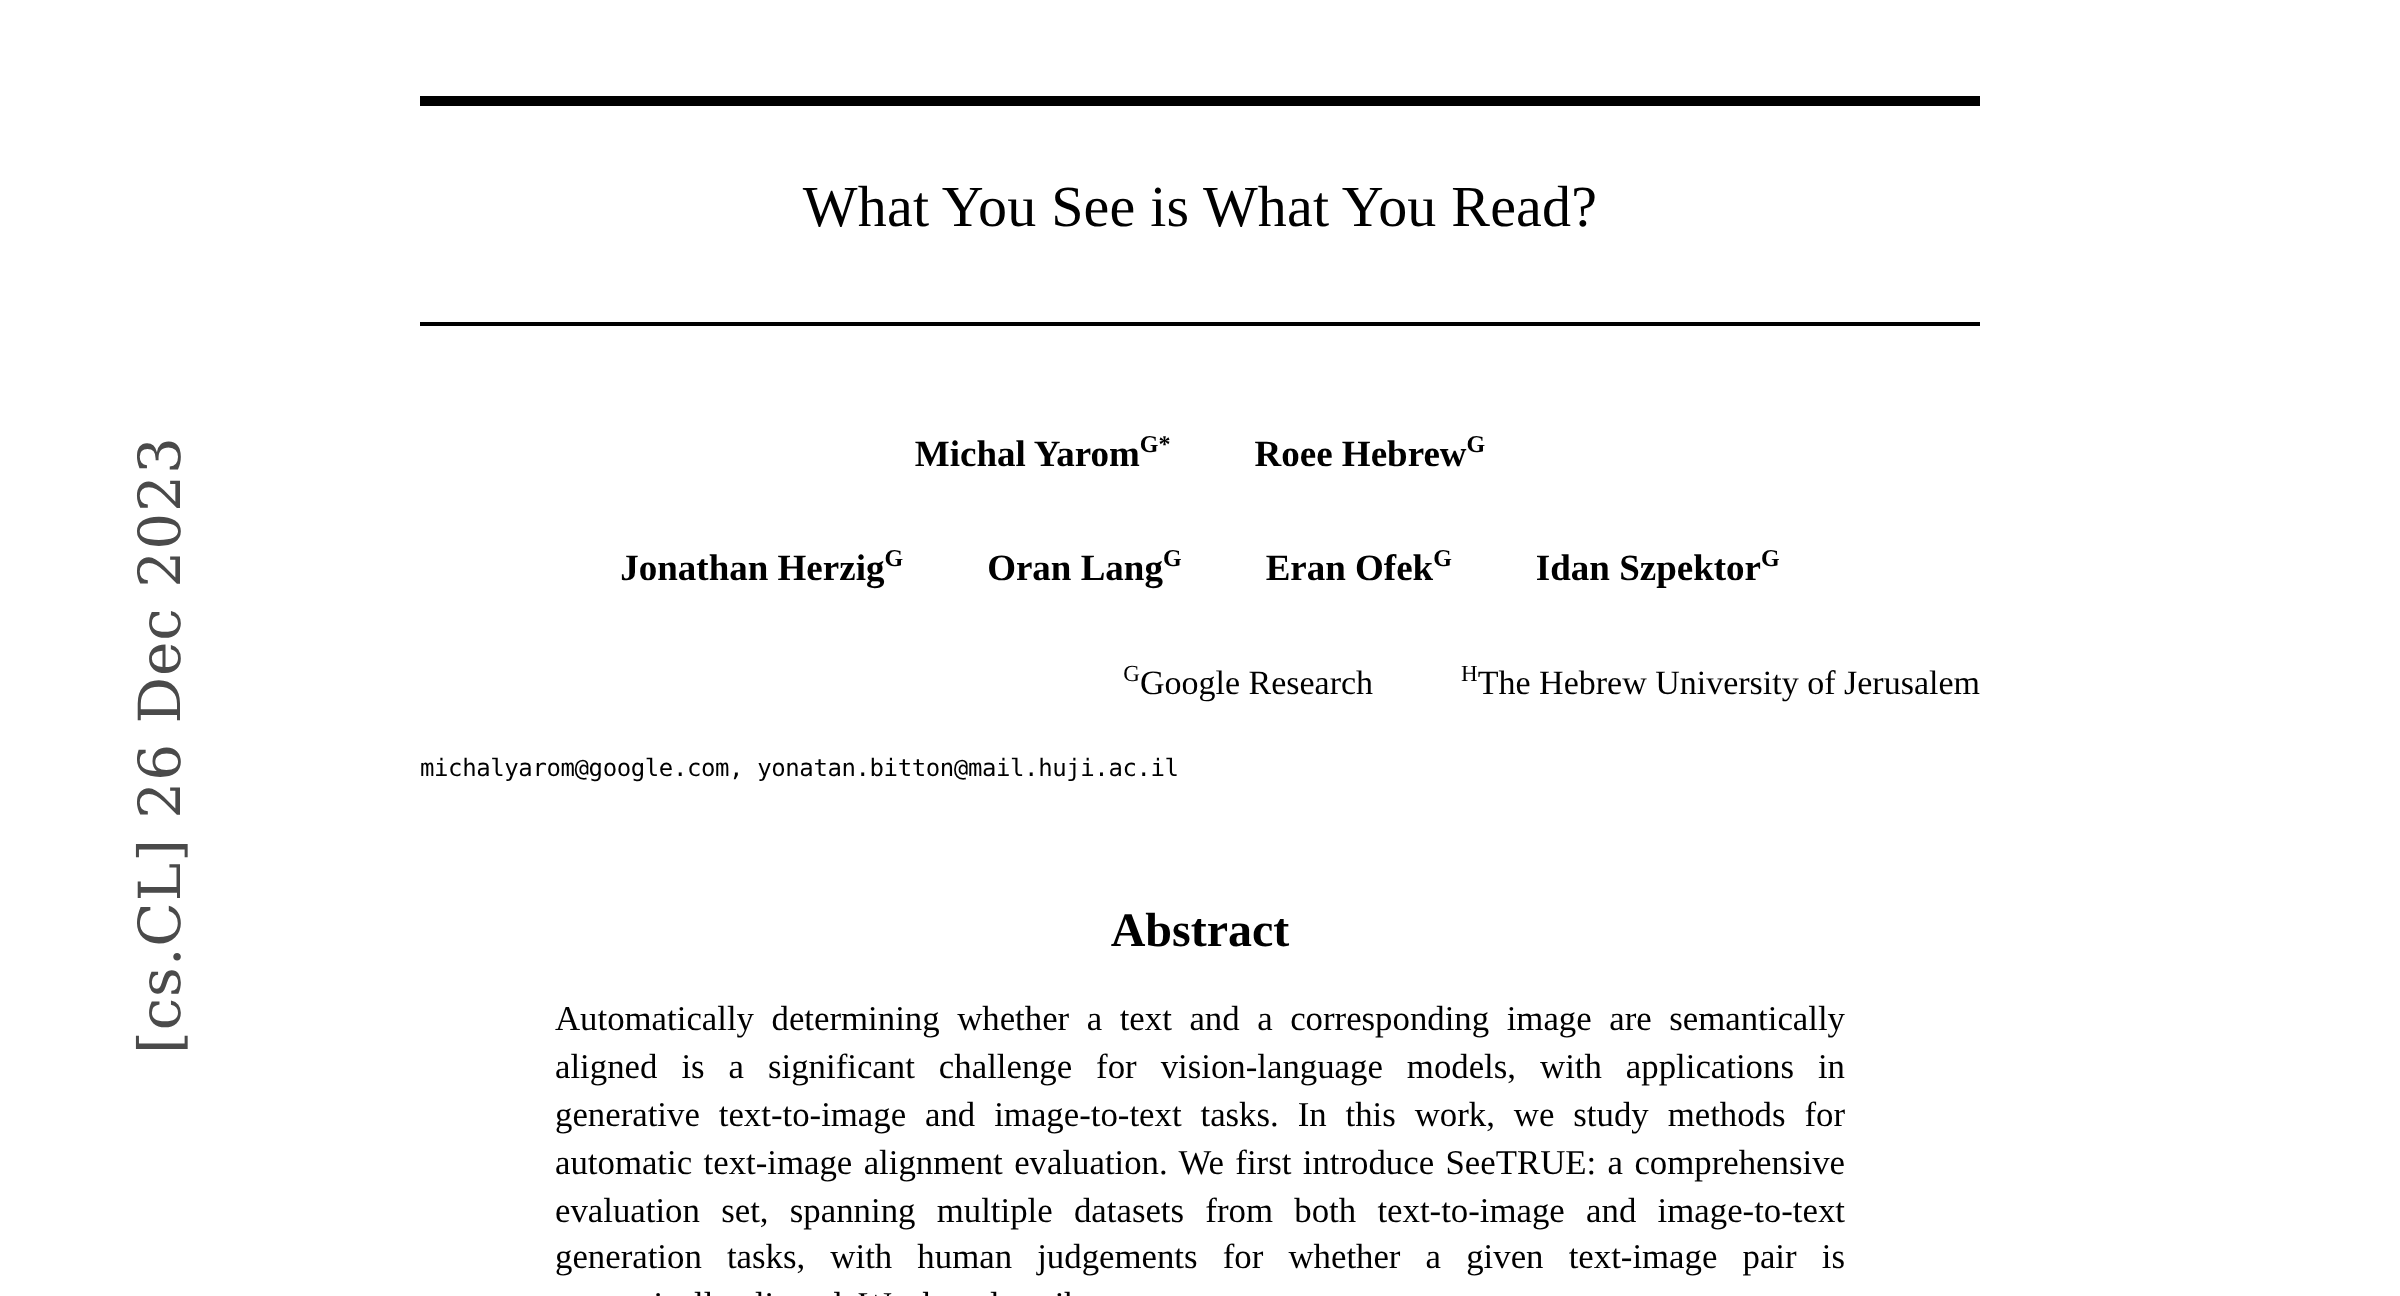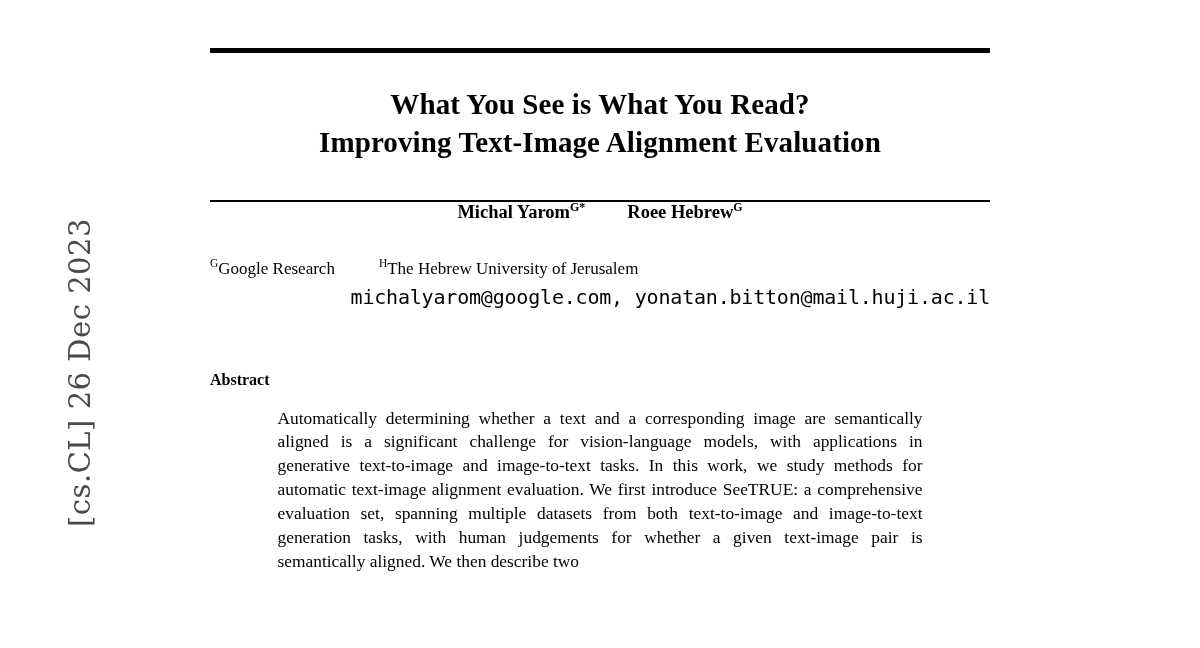--- a/index.html
+++ b/index.html
@@ -54,29 +54,30 @@
     margin-top: 48px;
   }
   .rule-thin {
     height: 2px;
     background: #000000;
     margin-top: 38px;
   }
 
   .title {
     text-align: center;
-    font-weight: bold;
+    font-weight: normal;
     font-size: 29px;
     line-height: 1.32;
     margin-top: 32px;
     letter-spacing: 0.1px;
   }
   .title-line { display: block; }
 
   .authors {
+    margin-top: 55px;
   }
   .author-row {
     display: flex;
     justify-content: center;
     align-items: baseline;
     gap: 42px;
     margin-bottom: 36px;
   }
   .author {
     font-weight: bold;
@@ -84,42 +85,43 @@
     white-space: nowrap;
   }
   .author sup {
     font-size: 12px;
     font-weight: bold;
     vertical-align: super;
     line-height: 0;
   }
 
   .affiliations {
-    text-align: left;
+    text-align: right;
     font-size: 17px;
     margin-top: 8px;
   }
   .affiliations sup {
     font-size: 11.5px;
     vertical-align: super;
     line-height: 0;
   }
   .affil-gap { display: inline-block; width: 44px; }
 
   .emails {
-    text-align: right;
+    text-align: left;
     font-family: "DejaVu Sans Mono", monospace;
-    font-size: 20px;
-    margin-top: 6px;
+    font-size: 12px;
+    margin-top: 25px;
     letter-spacing: -0.2px;
   }
 
   .abstract-heading {
+    text-align: center;
     font-weight: bold;
-    font-size: 16px;
+    font-size: 24px;
     margin-top: 62px;
   }
   .abstract-body {
     margin: 18px auto 0 auto;
     width: 645px;
     font-size: 17.4px;
     line-height: 1.37;
     text-align: justify;
     text-justify: inter-word;
     hyphens: manual;
@@ -131,29 +133,34 @@
 <div class="arxiv-stamp">
   <div class="arxiv-stamp-text">[cs.CL]  26 Dec 2023</div>
 </div>
 
 <div class="paper">
 
   <div class="rule-thick"></div>
 
   <div class="title">
     <span class="title-line">What You See is What You Read?</span>
-    <span class="title-line">Improving Text-Image Alignment Evaluation</span>
   </div>
 
   <div class="rule-thin"></div>
 
   <div class="authors">
     <div class="author-row">
       <span class="author"><span>Michal Yarom</span><sup>G*</sup></span>
       <span class="author"><span>Roee Hebrew</span><sup>G</sup></span>
+    </div>
+    <div class="author-row">
+      <span class="author"><span>Jonathan Herzig</span><sup>G</sup></span>
+      <span class="author"><span>Oran Lang</span><sup>G</sup></span>
+      <span class="author"><span>Eran Ofek</span><sup>G</sup></span>
+      <span class="author"><span>Idan Szpektor</span><sup>G</sup></span>
     </div>
   </div>
 
   <div class="affiliations">
     <sup>G</sup><span>Google Research</span><span class="affil-gap"></span><sup>H</sup><span>The Hebrew University of Jerusalem</span>
   </div>
 
   <div class="emails">michalyarom@google.com, yonatan.bitton@mail.huji.ac.il</div>
 
   <div class="abstract-heading">Abstract</div>

